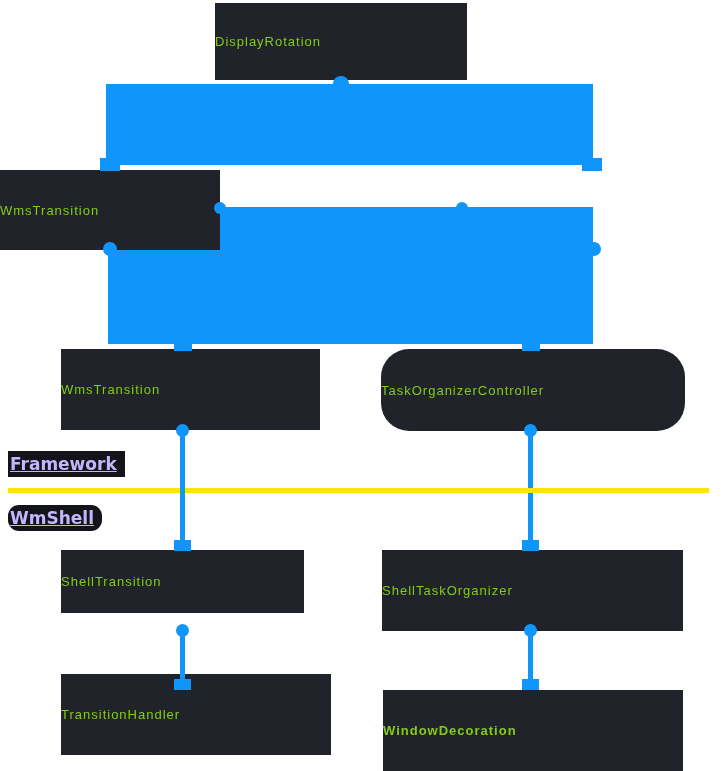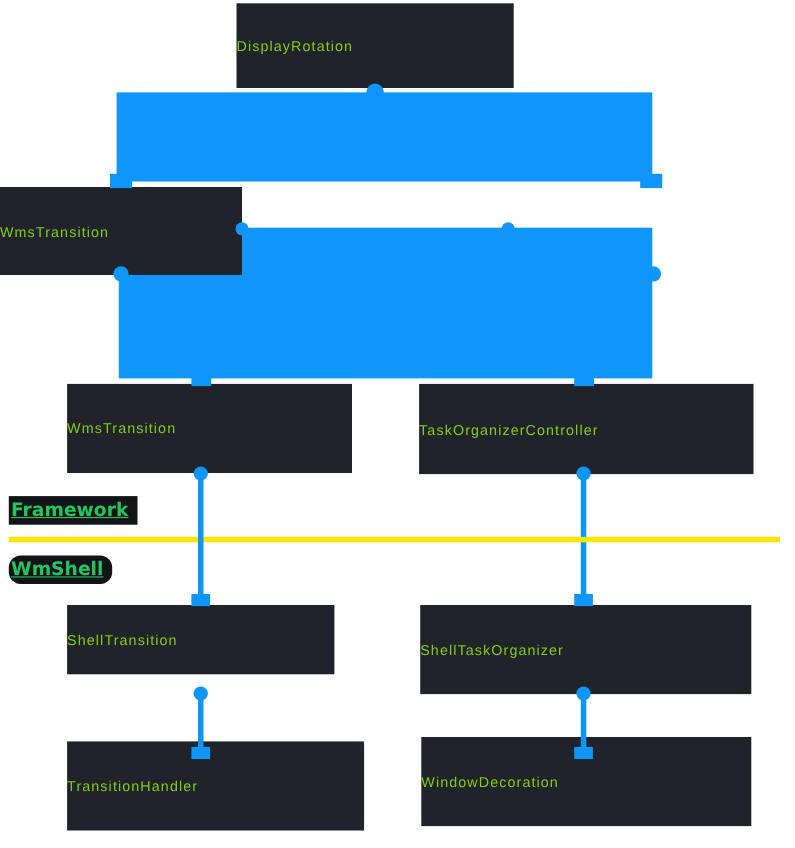--- a/index.html
+++ b/index.html
@@ -22,25 +22,25 @@
     justify-content: flex-start;
     font-size: 13px;
     letter-spacing: 1px;
     z-index: 2;
     box-sizing: border-box;
   }
   .n-displayrotation      { left: 215px; top: 3px;   width: 252px; height: 77px; }
   .n-displaycontent       { left: 0px;   top: 170px; width: 220px; height: 80px; }
   .n-freeformlayoutmgr    { left: 461px; top: 168px; width: 262px; height: 80px; }
   .n-wmstransition        { left: 61px;  top: 349px; width: 259px; height: 81px; }
-  .n-taskorganizer        { left: 381px; top: 349px; width: 304px; height: 82px; }
+  .n-taskorganizer        { left: 381px; top: 349px; width: 304px; height: 82px; border-radius: 28px; }
   .n-shelltransition      { left: 61px;  top: 550px; width: 243px; height: 63px; }
   .n-shelltaskorganizer   { left: 382px; top: 550px; width: 301px; height: 81px; }
   .n-transitionhandler    { left: 61px;  top: 674px; width: 270px; height: 81px; }
-  .n-windowdecoration     { left: 383px; top: 670px; width: 300px; height: 81px; }
+  .n-windowdecoration     { left: 383px; top: 690px; width: 300px; height: 81px; font-weight: bold; }
 
   
   .blue { position: absolute; background: #1096fb; }
   .rect-top    { left: 106px; top: 84px;  width: 487px; height: 81px;  z-index: 1; }
   .rect-mid    { left: 108px; top: 207px; width: 485px; height: 137px; z-index: 1; }
 
   
   .handle { position: absolute; background: #1096fb; z-index: 3; }
   .h-rt-bl { left: 100px; top: 158px; width: 20px; height: 13px; }
   .h-rt-br { left: 582px; top: 158px; width: 20px; height: 13px; }
@@ -72,21 +72,21 @@
   .l-d { left: 528px; top: 628px; height: 57px;  z-index: 3; }
 
   
   .divider { position: absolute; left: 8px; top: 488px; width: 701px; height: 5px;
              background: #fce500; z-index: 4; }
 
   
   .seclabel {
     position: absolute;
     background: #121419;
-    color: #22c55e;
+    color: #c4b5fd;
     font-family: "DejaVu Sans", sans-serif;
     font-weight: bold;
     font-size: 17px;
     line-height: 20px;
     padding: 3px 8px 3px 2px;
     text-decoration: underline;
     z-index: 6;
     white-space: nowrap;
   }
   .sl-framework { left: 8px; top: 451px; }

